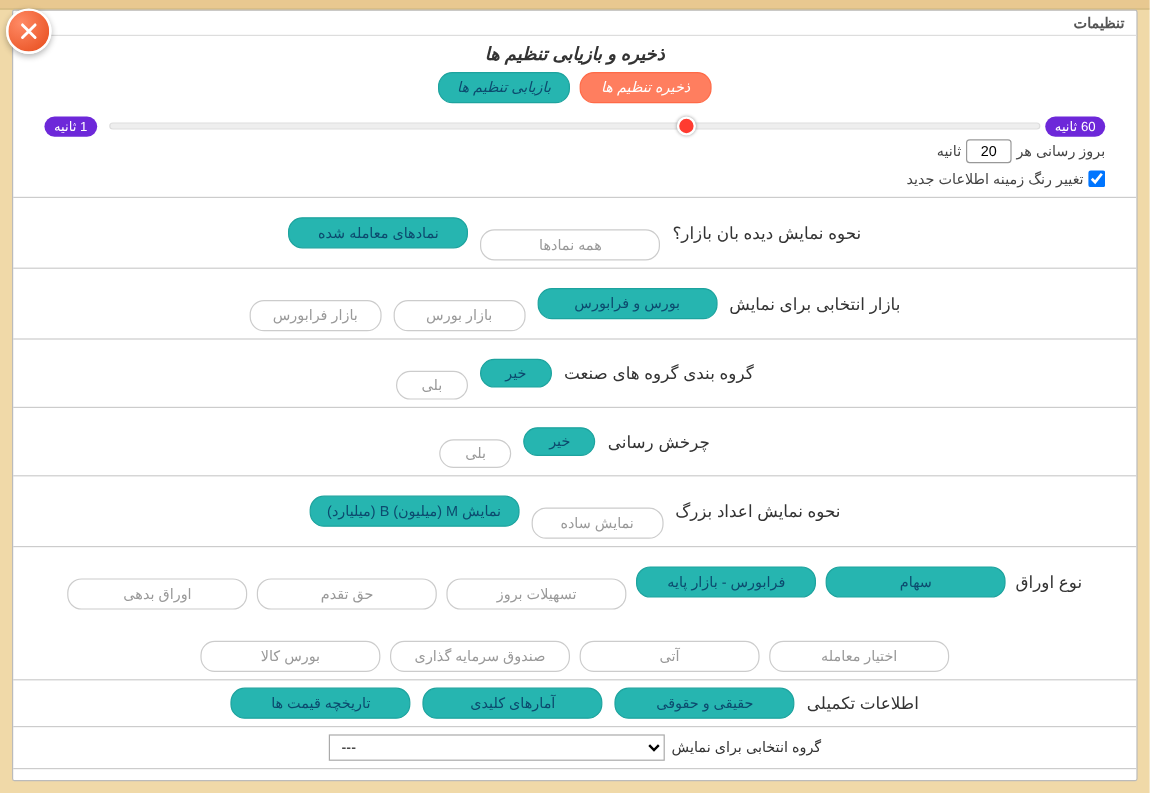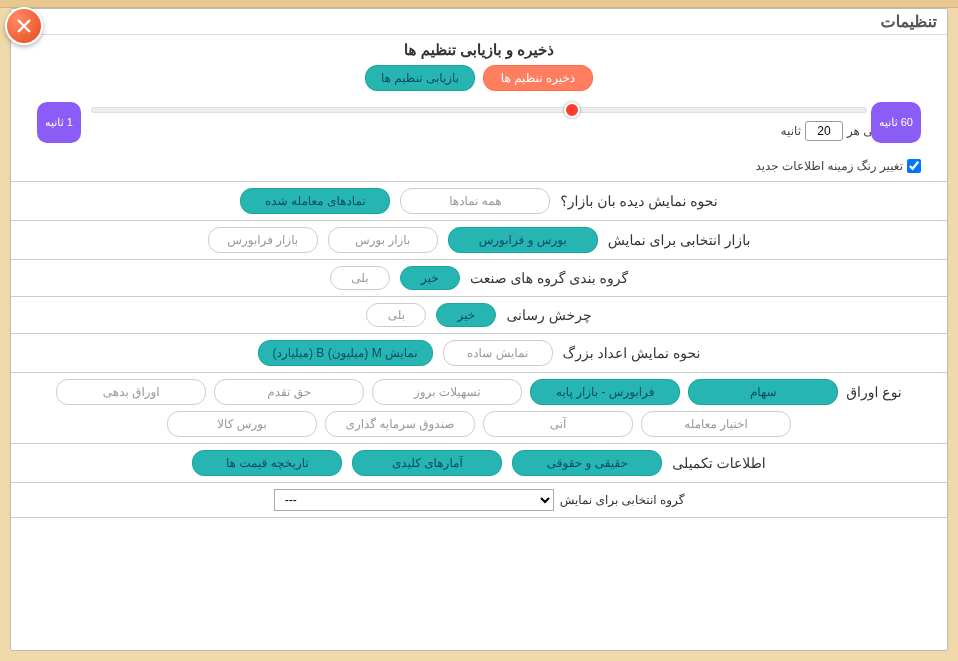--- a/index.html
+++ b/index.html
@@ -41,21 +41,21 @@
   cursor: pointer;
   display: flex;
   align-items: center;
   justify-content: center;
   z-index: 10;
 }
 .close-btn svg { width: 18px; height: 18px; }
 .title-bar {
   text-align: right;
   padding: 3px 10px;
-  font-size: 16px;
+  font-size: 12px;
   color: #555;
   font-weight: bold;
   border-bottom: 1px solid #ddd;
 }
 .section {
   border-bottom: 1px solid #ccc;
   padding: 6px 20px;
   text-align: center;
 }
 .section.no-border { border-bottom: none; }
@@ -99,20 +99,21 @@
 .pill.wide { min-width: 150px; }
 .pill.active {
   background: #26b5b0;
   color: #0c4a6e;
   border-color: #1da39e;
 }
 .pill.inactive {
   background: #fff;
   color: #999;
   border: 1px solid #ccc;
+  margin-top: 20px;
 }
 .pill.orange {
   background: #ff7e5f;
   color: #fff;
   border-color: #ff6a47;
 }
 .slider-wrap {
   position: relative;
   padding: 0 60px;
   margin-top: 8px;
@@ -131,24 +132,24 @@
   width: 16px;
   height: 16px;
   background: #ff3b30;
   border: 2px solid #fff;
   box-shadow: 0 0 3px rgba(0,0,0,.4);
   border-radius: 50%;
 }
 .slider-label {
   position: absolute;
   top: -5px;
-  background: #8b5cf6;
+  background: #6d28d9;
   color: #fff;
   font-size: 11px;
-  padding: 14px 8px;
+  padding: 2px 8px;
   border-radius: 10px;
 }
 .slider-label.right { right: 6px; }
 .slider-label.left { left: 6px; }
 .refresh-line {
   text-align: right;
   font-size: 12px;
   color: #444;
   margin: 8px 6px 4px;
   display: flex;
@@ -163,21 +164,21 @@
   text-align: center;
   font-size: 12px;
   border: 1px solid #999;
   border-radius: 3px;
   font-family: inherit;
 }
 .checkbox-line {
   text-align: right;
   font-size: 12px;
   color: #444;
-  margin: 18px 6px 2px;
+  margin: 6px 6px 2px;
   display: flex;
   align-items: center;
   gap: 4px;
   direction: rtl;
 }
 .checkbox-line input { width: 14px; height: 14px; }
 .dropdown-row {
   display: flex;
   align-items: center;
   justify-content: center;
@@ -202,21 +203,21 @@
 
 <div class="modal">
   <div class="close-btn">
     <svg viewBox="0 0 24 24">
       <path d="M5 5 L19 19 M19 5 L5 19" stroke="#fff" stroke-width="3.2" stroke-linecap="round" fill="none"></path>
     </svg>
   </div>
 
   <div class="title-bar">تنظیمات</div>
 
-  <div class="section no-border" style="padding-bottom:2px;">
+  <div class="section no-border" style="padding-bottom:2px;font-style:italic;">
     <div class="sec-title">ذخیره و بازیابی تنظیم ها</div>
     <div class="pill-row">
       <span class="pill orange">ذخیره تنظیم ها</span>
       <span class="pill active">بازیابی تنظیم ها</span>
     </div>
   </div>
 
   <div class="section">
     <div class="slider-wrap">
       <span class="slider-label right">60 ثانیه</span>

